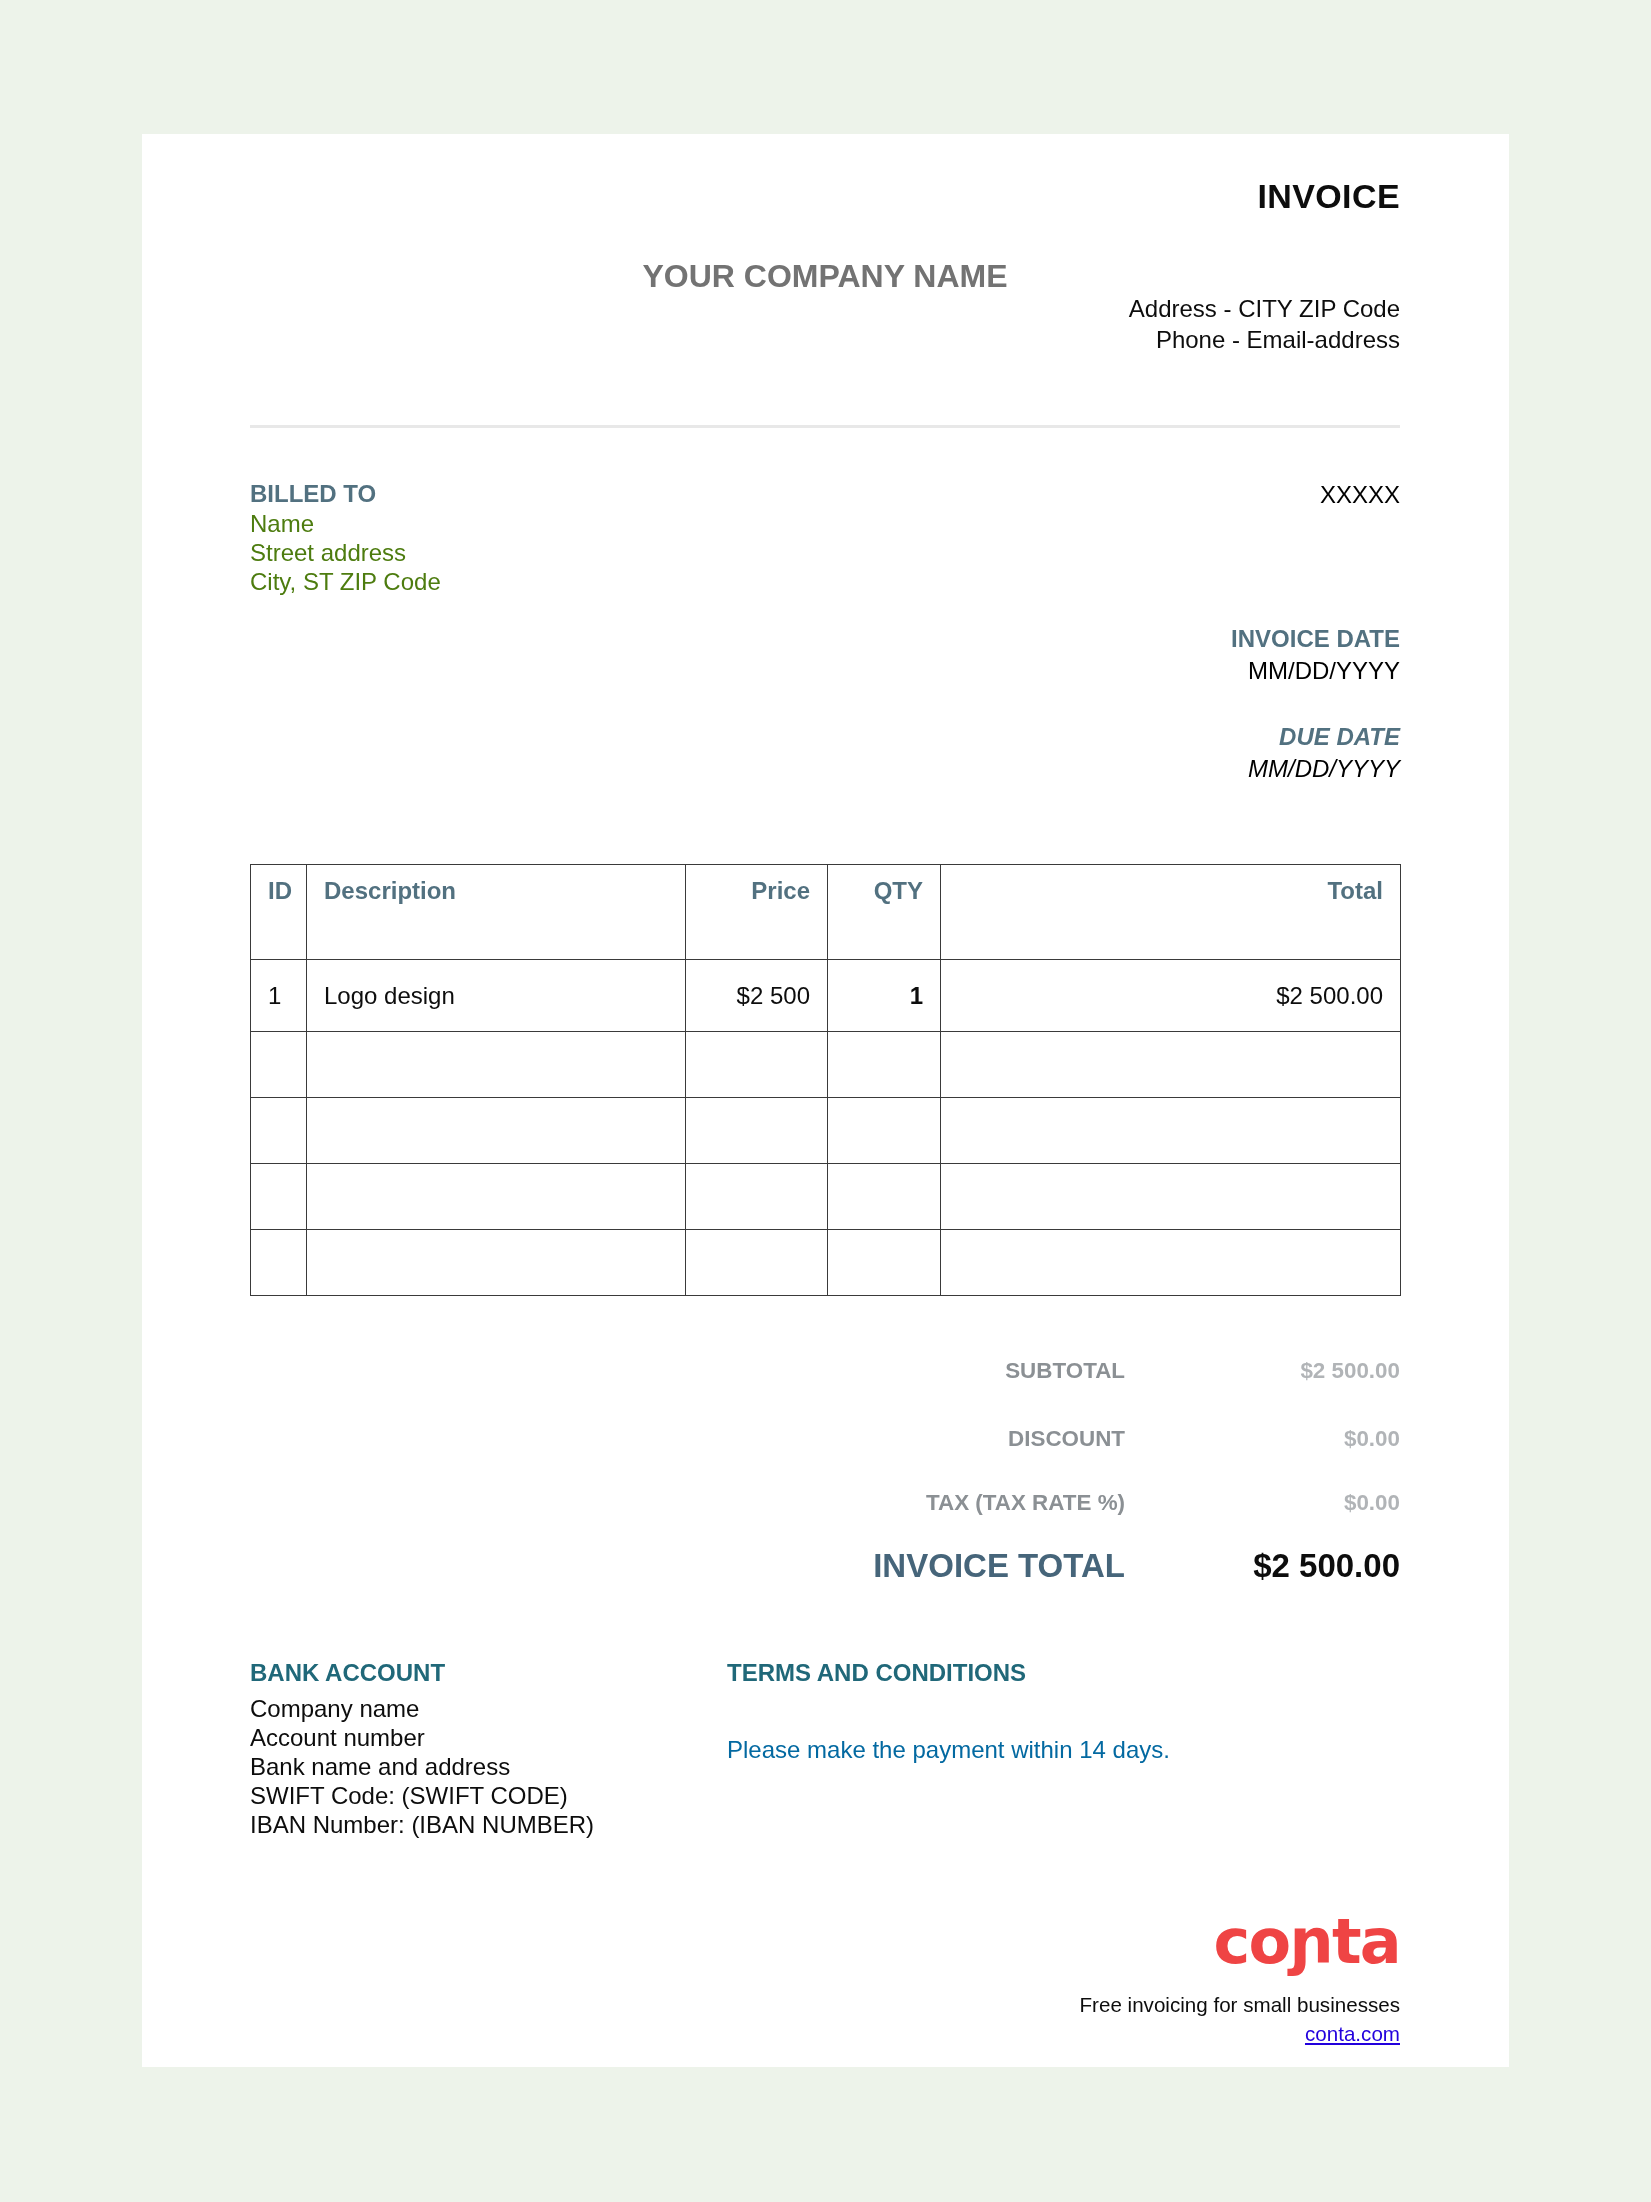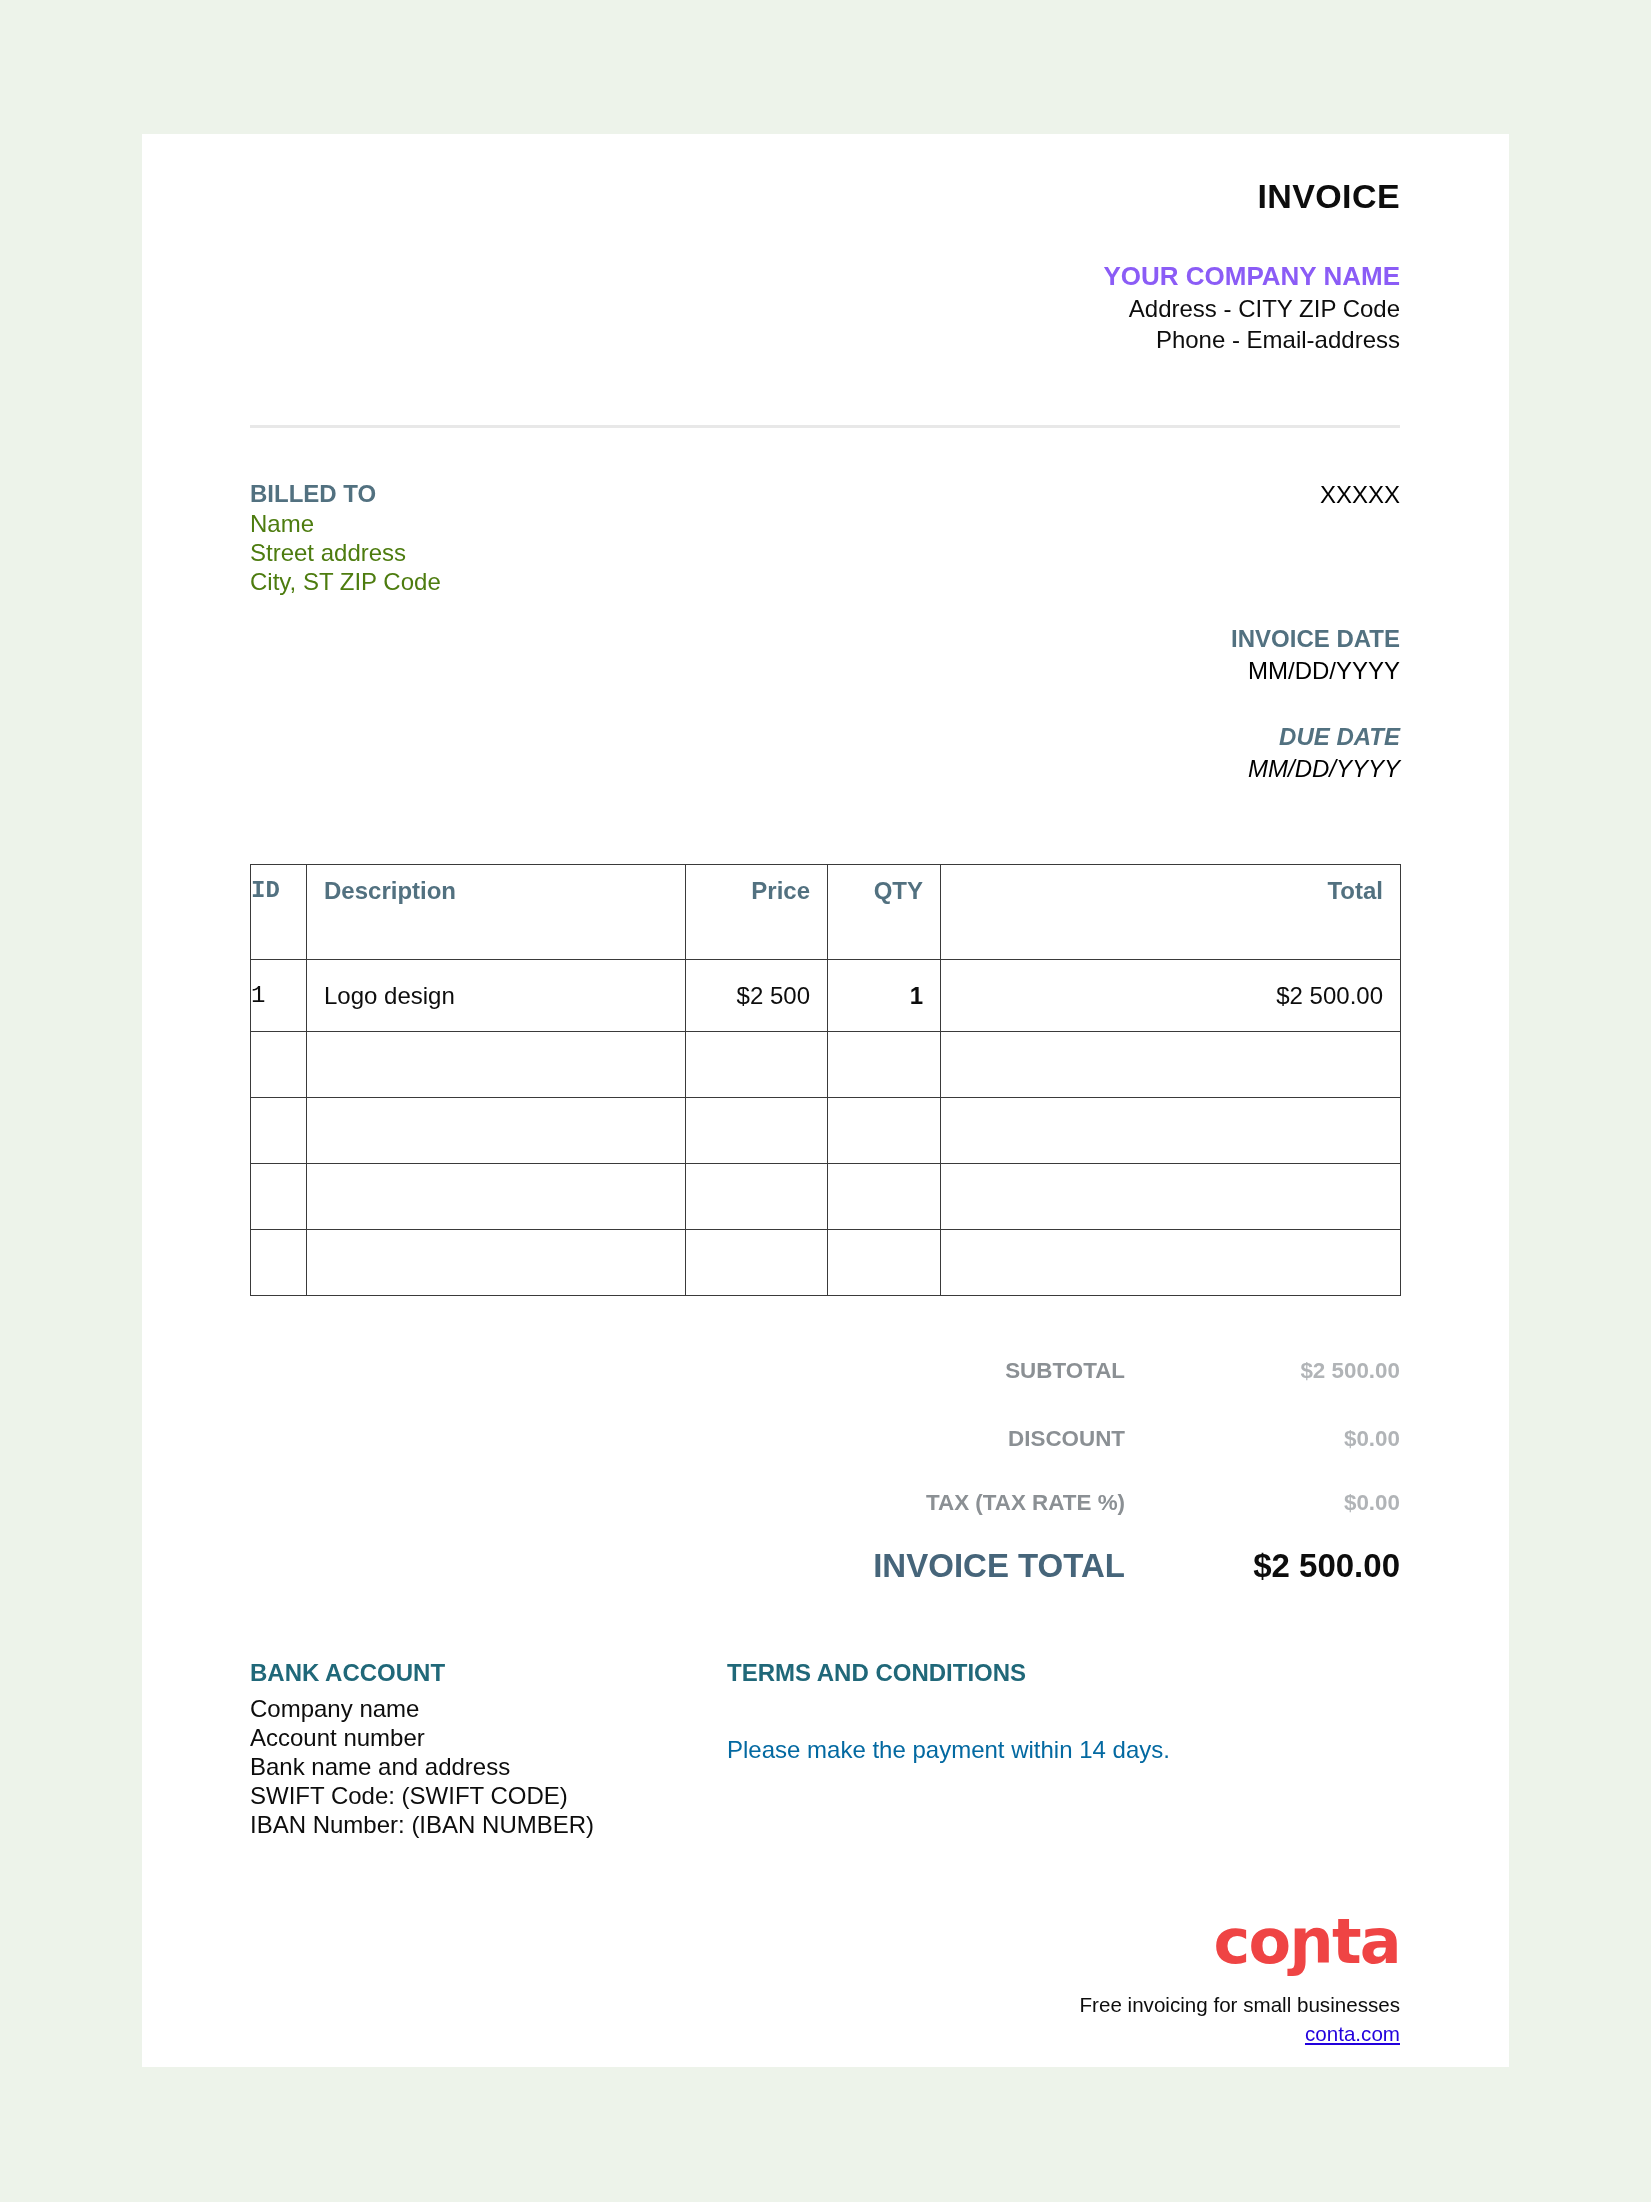--- a/index.html
+++ b/index.html
@@ -14,39 +14,39 @@
     position:absolute;
     left:142px; top:134px;
     width:1367px; height:1933px;
     background:#ffffff;
   }
   .abs { position:absolute; left:108px; right:109px; }
 
   
   .invoice-title { top:41px; text-align:right; font-size:34px; line-height:43px; font-weight:bold; color:#0d0d0d; letter-spacing:0.4px; }
   .company-block { top:126px; text-align:right; }
-  .company-name { font-size:26px; line-height:33px; font-weight:bold; color:#8b5cf6; }
+  .company-name { font-size:32px; line-height:33px; font-weight:bold; color:#737373;text-align:center; }
   .company-line { font-size:24px; line-height:31px; color:#0d0d0d; }
   .divider { top:291px; height:2.6px; background:#e8e8e8; }
 
   
   .billed-block { top:344px; }
   .section-head { font-size:24px; line-height:31px; font-weight:bold; color:#527180; }
   .plain-line { font-size:24px; line-height:29px; color:#4d7c0f; }
   .meta-number { top:344px; text-align:right; }
   .meta-date { top:489px; text-align:right; }
   .meta-due { top:587px; text-align:right;font-style:italic; }
   .meta-value { font-size:24px; line-height:34px; color:#000000; }
 
   
   table.items { top:730px; position:absolute; left:108px; width:1150px; border-collapse:collapse; table-layout:fixed; }
   table.items, table.items td, table.items th { border:1.7px solid #3a3a3a; }
   table.items th { vertical-align:top; padding-top:12px; font-size:24px; font-weight:bold; color:#527180; }
   table.items td { font-size:24px; color:#0d0d0d; }
-  th.col-id, td.col-id { text-align:left; padding-left:0;font-family:Liberation Mono, monospace; }
+  th.col-id, td.col-id { text-align:left; padding-left:17px; }
   th.col-description, td.col-description { text-align:left; padding-left:17px; }
   th.col-price, td.col-price, th.col-qty, td.col-qty, th.col-total, td.col-total { text-align:right; padding-right:17px; }
   td.col-qty { color:#527180; font-weight:bold; }
   tr.head-row { height:95px; }
   tr.data-row { height:72px; }
   tr.empty-row { height:66px; }
 
   
   .sum-row { display:flex; justify-content:flex-end; align-items:baseline; }
   .sum-row-1 { top:1221px; } .sum-row-2 { top:1289px; } .sum-row-3 { top:1353px; }

